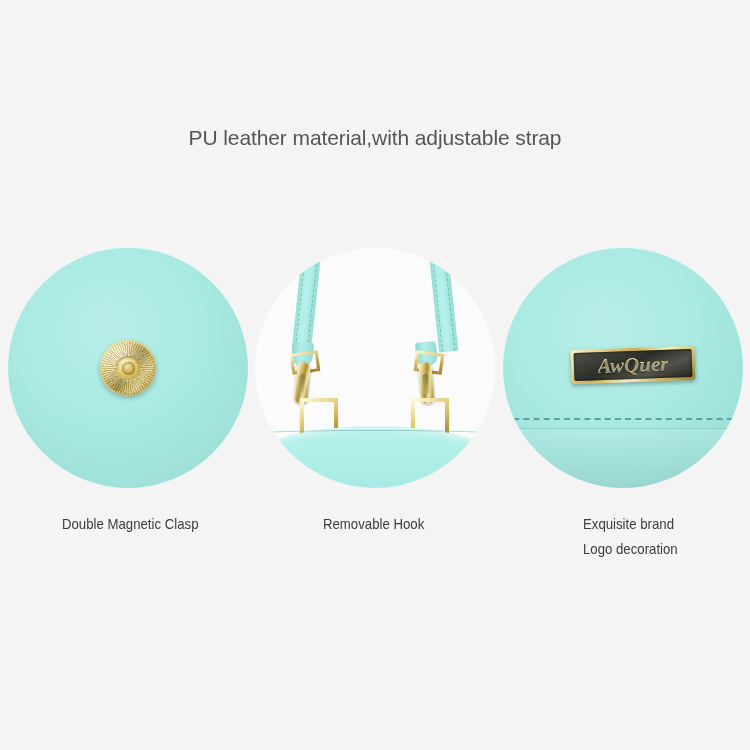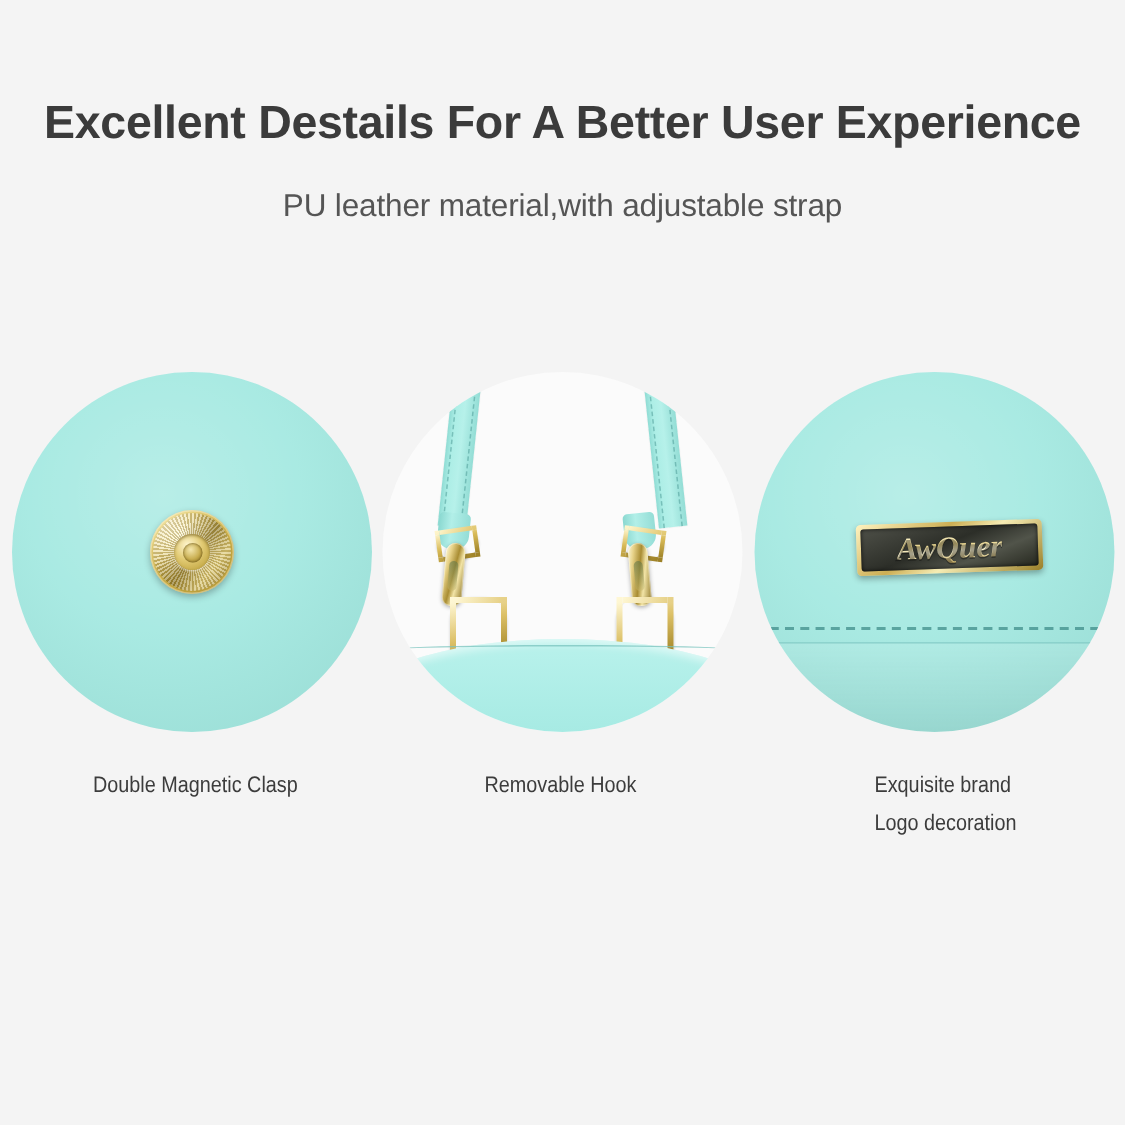--- a/index.html
+++ b/index.html
@@ -264,21 +264,20 @@
   }
   #caption-1 { left: 62px;  top: 511px; }
   #caption-2 { left: 323px; top: 511px; }
   #caption-3 { left: 583px; top: 511px; }
 </style>
 </head>
 <body>
 
 <div id="page">
 
-  <div class="headline">Excellent Destails For A Better User Experience</div>
   <div class="subhead">PU leather material,with adjustable strap</div>
 
   <div class="circle" id="circle-1">
     <div class="mint-shade"></div>
     <div class="snap-outer">
       <div class="snap-texture"></div>
       <div class="snap-sheen"></div>
       <div class="snap-ring">
         <div class="snap-core"></div>
       </div>

